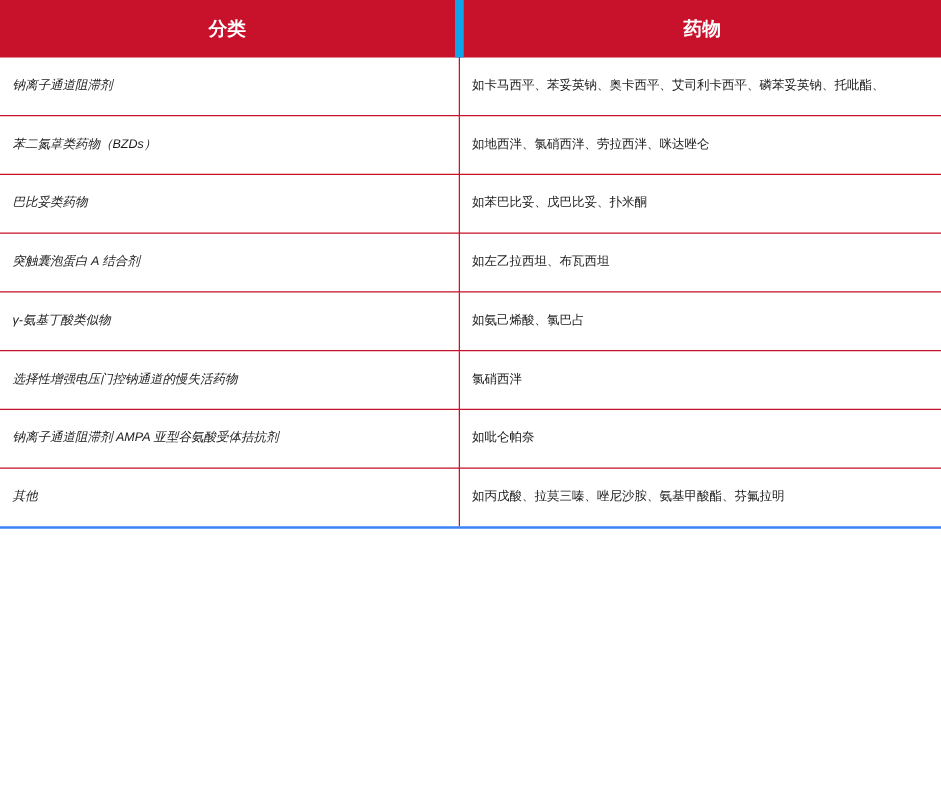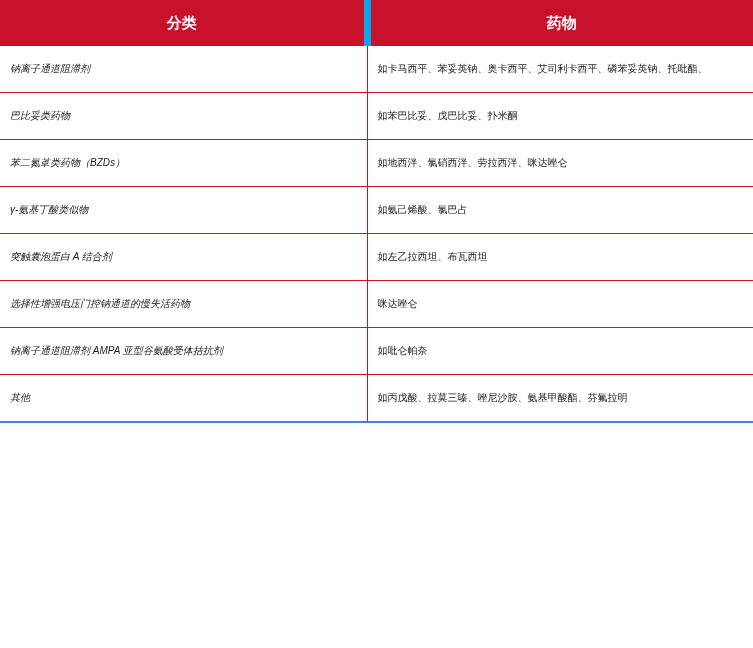--- a/index.html
+++ b/index.html
@@ -80,38 +80,38 @@
         <th class="th-left">分类</th>
         <th>药物</th>
       </tr>
     </thead>
     <tbody>
       <tr>
         <td class="cat">钠离子通道阻滞剂</td>
         <td class="drg">如卡马西平、苯妥英钠、奥卡西平、艾司利卡西平、磷苯妥英钠、托吡酯、</td>
       </tr>
       <tr>
+        <td class="cat">苯二氮䓬类药物（BZDs）</td>
+        <td class="drg">如地西泮、氯硝西泮、劳拉西泮、咪达唑仑</td>
+      </tr>
+      <tr>
         <td class="cat">巴比妥类药物</td>
         <td class="drg">如苯巴比妥、戊巴比妥、扑米酮</td>
       </tr>
       <tr>
-        <td class="cat">苯二氮䓬类药物（BZDs）</td>
-        <td class="drg">如地西泮、氯硝西泮、劳拉西泮、咪达唑仑</td>
+        <td class="cat">突触囊泡蛋白 A 结合剂</td>
+        <td class="drg">如左乙拉西坦、布瓦西坦</td>
       </tr>
       <tr>
         <td class="cat">γ-氨基丁酸类似物</td>
         <td class="drg">如氨己烯酸、氯巴占</td>
       </tr>
       <tr>
-        <td class="cat">突触囊泡蛋白 A 结合剂</td>
-        <td class="drg">如左乙拉西坦、布瓦西坦</td>
-      </tr>
-      <tr>
         <td class="cat">选择性增强电压门控钠通道的慢失活药物</td>
-        <td class="drg">咪达唑仑</td>
+        <td class="drg">氯硝西泮</td>
       </tr>
       <tr>
         <td class="cat">钠离子通道阻滞剂 AMPA 亚型谷氨酸受体拮抗剂</td>
         <td class="drg">如吡仑帕奈</td>
       </tr>
       <tr>
         <td class="cat">其他</td>
         <td class="drg">如丙戊酸、拉莫三嗪、唑尼沙胺、氨基甲酸酯、芬氟拉明</td>
       </tr>
     </tbody>

